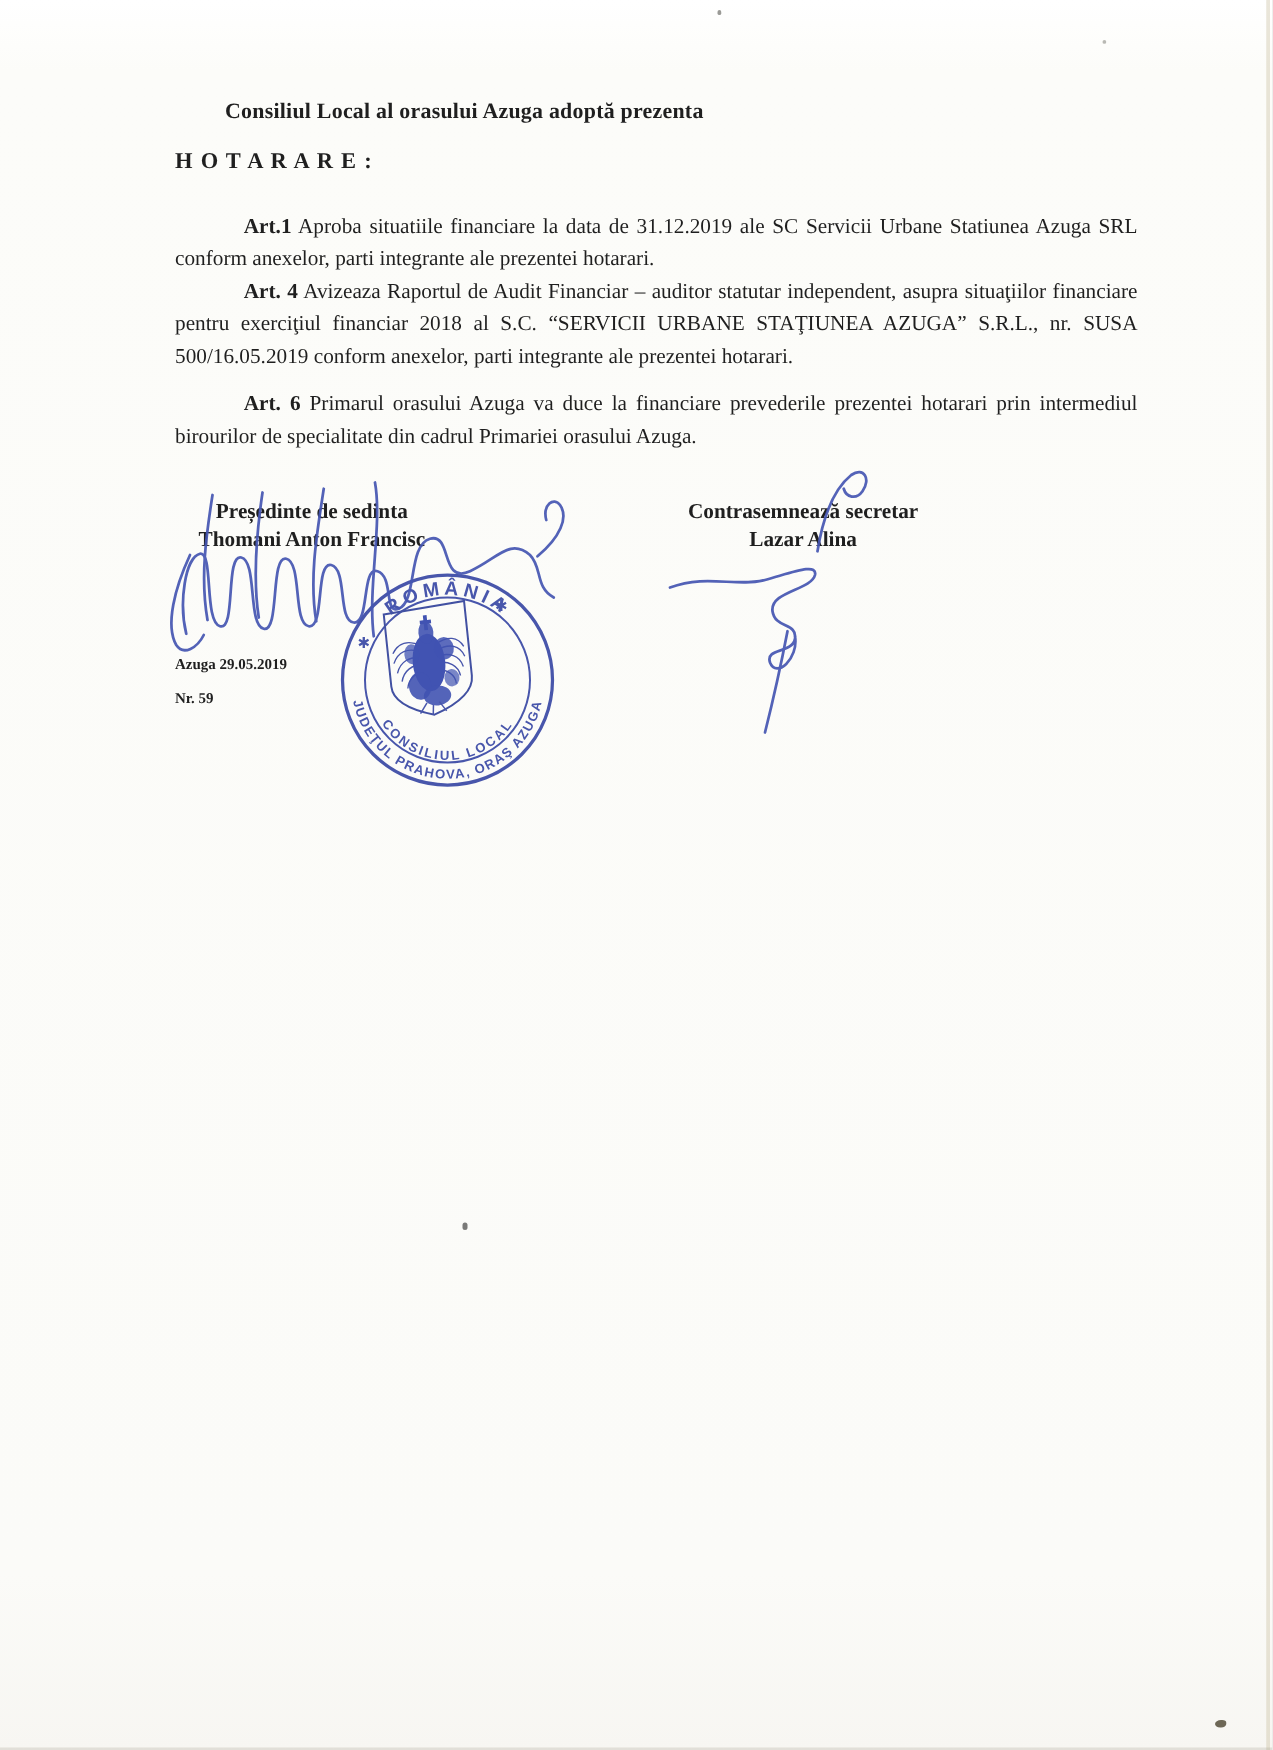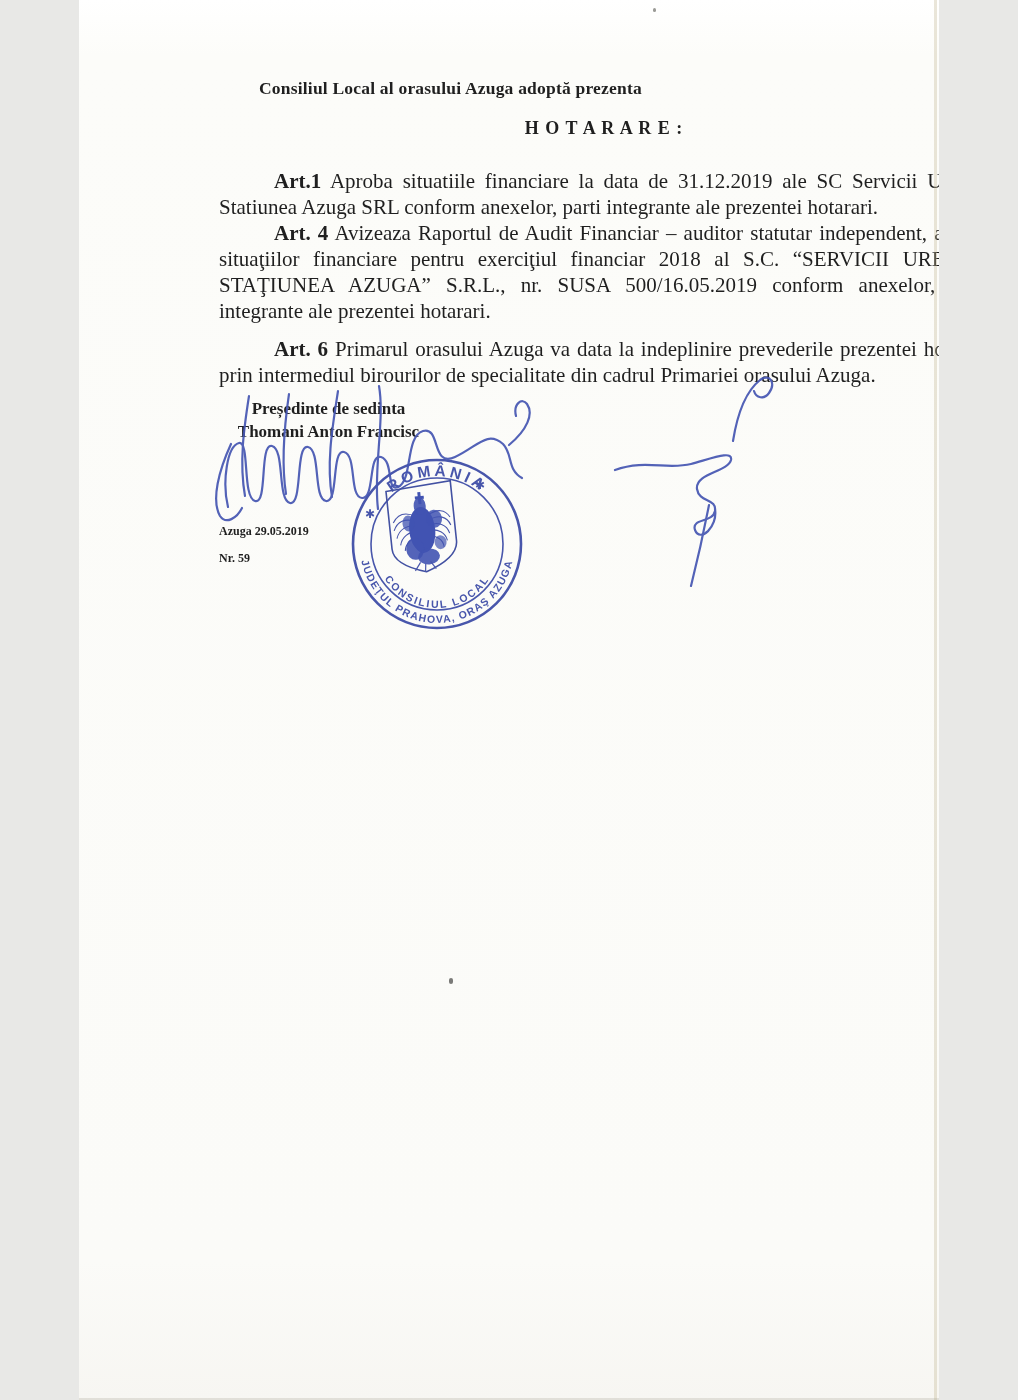--- a/index.html
+++ b/index.html
@@ -1,39 +1,39 @@
 <!DOCTYPE html>
 <html><head>
 <meta charset="utf-8">
 <style>
   html,body{margin:0;padding:0;background:#e8e8e6;}
   .page{
     position:relative;
-    width:860px;height:1400px;
+    width:1018px;height:1400px;
     margin:0 auto;
     background:linear-gradient(180deg,#ffffff 0%,#fcfcf9 4%,#fbfbf8 90%,#f7f6f2 100%);
     overflow:hidden;
     font-family:"Liberation Serif", serif;
     color:#1f1f1f;
     text-decoration:underline;
   }
   .scan-edge-right{position:absolute;right:2px;top:0;bottom:0;width:3px;background:rgba(196,184,150,0.35);}
   .scan-edge-bottom{position:absolute;left:0;right:0;bottom:0;height:2px;background:rgba(160,155,140,0.25);}
 
   .header-line{
     position:absolute;left:180px;top:78px;
     font-size:17.5px;font-weight:bold;letter-spacing:0.2px;
   }
   .doc-title{
     position:absolute;left:140px;top:118px;width:770px;
-    text-align:center;font-size:18px;font-weight:bold;letter-spacing:1px;
+    font-size:18px;font-weight:bold;letter-spacing:1px;
   }
   .doc-body{
     position:absolute;left:140px;top:168px;width:770px;
-    font-size:21px;line-height:26px;text-align:justify;
+    font-size:17px;line-height:26px;text-align:justify;
   }
   .doc-body p{margin:0;text-indent:55px;}
   .doc-body p.gap{margin-top:12px;}
   .art-label{font-weight:bold;}
 
   .sig-left{
     position:absolute;left:142px;top:397px;width:215px;
     text-align:center;font-weight:bold;font-size:17px;line-height:23px;
   }
   .sig-right{
@@ -59,28 +59,32 @@
 
 <div class="page">
 
   <div class="header-line">Consiliul Local al orasului Azuga adoptă prezenta</div>
 
   <div class="doc-title">H O T A R A R E :</div>
 
   <div class="doc-body">
     <p><span class="art-label">Art.1</span> <span>Aproba situatiile financiare la data de 31.12.2019 ale  SC Servicii Urbane Statiunea Azuga SRL conform anexelor, parti integrante ale prezentei hotarari.</span></p>
     <p><span class="art-label">Art. 4</span> <span>Avizeaza Raportul de Audit Financiar – auditor statutar independent, asupra situaţiilor financiare pentru exerciţiul financiar 2018 al S.C. “SERVICII URBANE STAŢIUNEA AZUGA” S.R.L., nr. SUSA 500/16.05.2019 conform anexelor, parti integrante ale prezentei hotarari.</span></p>
-    <p class="gap"><span class="art-label">Art. 6</span> <span>Primarul orasului Azuga va data la indeplinire prevederile prezentei hotarari prin intermediul birourilor de specialitate din cadrul Primariei orasului Azuga.</span></p>
+    <p class="gap"><span class="art-label">Art. 6</span> <span>Primarul orasului Azuga va duce la financiare prevederile prezentei hotarari prin intermediul birourilor de specialitate din cadrul Primariei orasului Azuga.</span></p>
   </div>
 
   <div class="sig-left">
     <div>Președinte de sedinta</div>
     <div>Thomani Anton Francisc</div>
   </div>
 
+  <div class="sig-right">
+    <div>Contrasemnează  secretar</div>
+    <div>Lazar Alina</div>
+  </div>
 
   <div class="issue-block">
     <div>Azuga 29.05.2019</div>
     <div>Nr. 59</div>
   </div>
 
   <svg class="stamp-svg" viewBox="0 0 178 178">
     <defs>
       <path id="arcTop" d="M 16 88 A 70 70 0 0 1 156 88"></path>
       <path id="arcBotOuter" d="M 9 88 A 77 77 0 0 0 163 88"></path>

